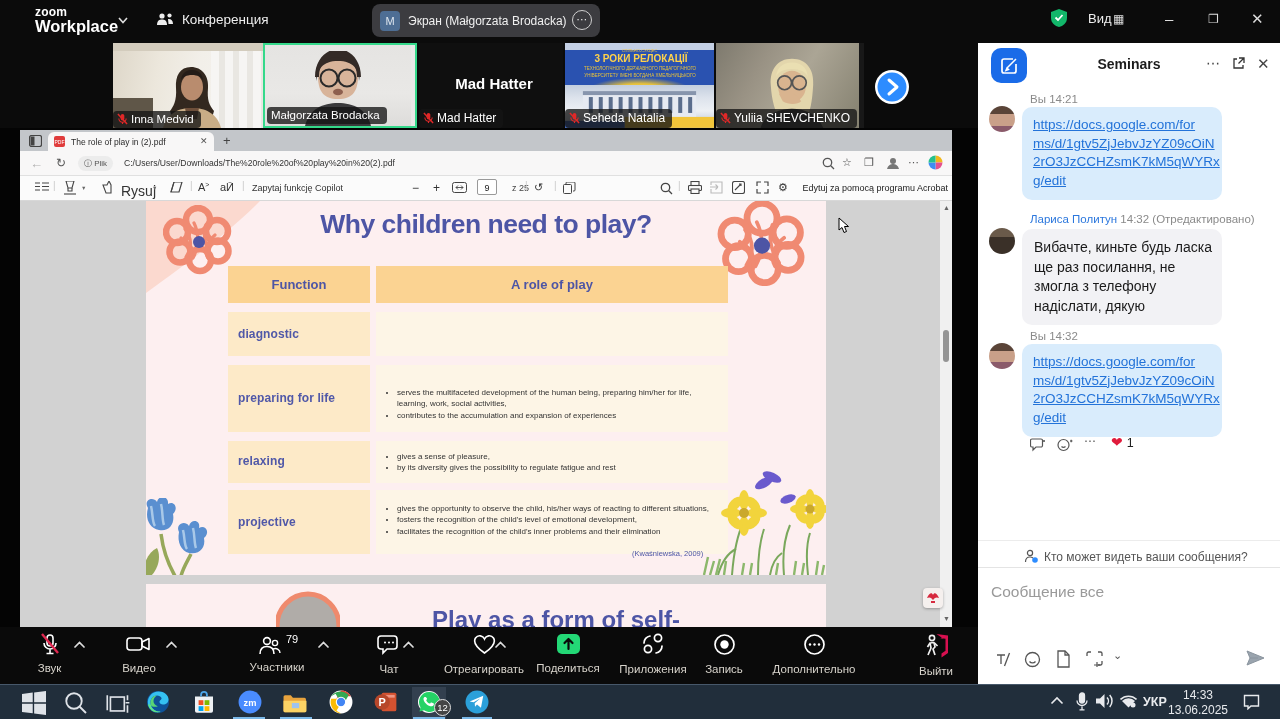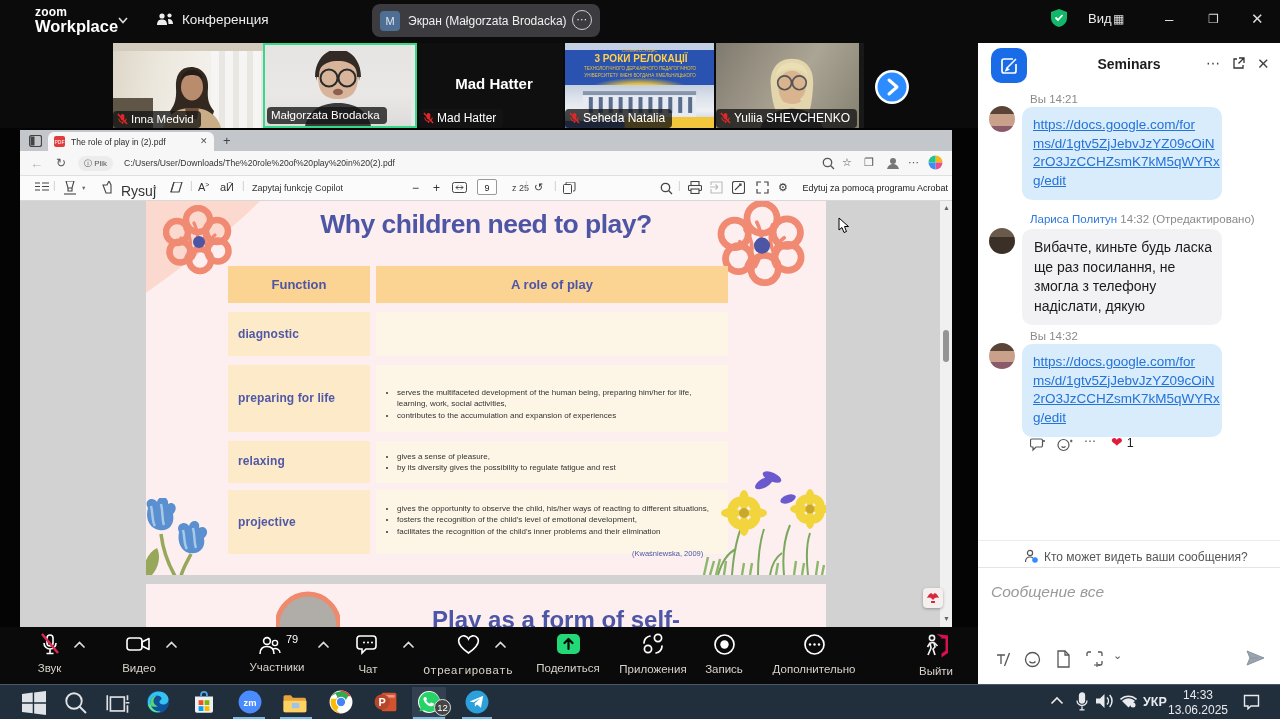--- a/index.html
+++ b/index.html
@@ -502,33 +502,33 @@
             <circle cx="17" cy="8" r="2.6" fill="none" stroke="#fff" stroke-width="1.4"></circle>
             <path d="M15 14 C19 12.5 22 15 22 18" fill="none" stroke="#fff" stroke-width="1.4"></path>
           </svg>
         <span style="position:absolute;left:46px;top:0px;color:#fff;font-size:11px;">79</span>
       </div>
       <div class="lab">Участники</div>
     </div>
     <svg class="chev" style="left:318px;" width="11" height="7" viewBox="0 0 11 7">
         <path d="M1 6 L5.5 1.5 L10 6" stroke="#ddd" stroke-width="1.7" fill="none" stroke-linecap="round"></path>
       </svg>
-    <div class="zbtn" style="left:347px;width:42px;">
+    <div class="zbtn" style="left:368px;width:42px;">
       <svg width="24" height="23" viewBox="0 0 24 23">
           <path d="M4 3 h13 a3 3 0 0 1 3 3 v7 a3 3 0 0 1 -3 3 h-7 l-4 4 v-4 h-2 a3 3 0 0 1 -3 -3 v-7 a3 3 0 0 1 3 -3 Z" fill="none" stroke="#fff" stroke-width="1.6"></path>
           <circle cx="8" cy="9.5" r="1" fill="#fff"></circle>
           <circle cx="12" cy="9.5" r="1" fill="#fff"></circle>
           <circle cx="16" cy="9.5" r="1" fill="#fff"></circle>
         </svg>
       <div class="lab">Чат</div>
     </div>
     <svg class="chev" style="left:403px;" width="11" height="7" viewBox="0 0 11 7">
         <path d="M1 6 L5.5 1.5 L10 6" stroke="#ddd" stroke-width="1.7" fill="none" stroke-linecap="round"></path>
       </svg>
-    <div class="zbtn" style="left:418px;width:100px;font-family:Liberation Mono, monospace;">
+    <div class="zbtn" style="left:434px;width:100px;">
       <svg width="25" height="23" viewBox="0 0 25 23">
           <path d="M12.5 20 C4 14 1 9 3.5 5 C6 1.5 11 2.5 12.5 6 C14 2.5 19 1.5 21.5 5 C24 9 21 14 12.5 20 Z" fill="none" stroke="#fff" stroke-width="1.6"></path>
         </svg>
       <div class="lab">Отреагировать</div>
     </div>
     <svg class="chev" style="left:495px;" width="11" height="7" viewBox="0 0 11 7">
         <path d="M1 6 L5.5 1.5 L10 6" stroke="#ddd" stroke-width="1.7" fill="none" stroke-linecap="round"></path>
       </svg>
     <div class="zbtn" style="left:530px;width:76px;">
       <svg width="25" height="22" viewBox="0 0 25 22">
@@ -616,21 +616,21 @@
     <div class="abs" style="left:133px;top:391px;font-size:14px;color:#e01b3c;">❤<span style="color:#222;font-size:12.5px;margin-left:4px;">1</span></div>
 
     <div class="abs" style="left:0;top:497px;width:302px;border-top:1px solid #ececec;"></div>
     <div class="abs" style="left:46px;top:506px;font-size:12px;color:#555;">
       <svg style="vertical-align:-3px;margin-right:5px;" width="15" height="15" viewBox="0 0 15 15">
           <circle cx="6" cy="4" r="2.6" fill="none" stroke="#555" stroke-width="1.2"></circle>
           <path d="M1.5 13 C1.5 9 4 8 6 8 C7 8 8 8.2 9 9" fill="none" stroke="#555" stroke-width="1.2"></path>
           <circle cx="11" cy="11" r="2.8" fill="#2d8cff"></circle>
         </svg>Кто может видеть ваши сообщения?</div>
     <div class="abs" style="left:0;top:524px;width:302px;border-top:1px solid #e4e4e4;"></div>
-    <div class="abs" style="left:13px;top:540px;font-size:15.5px;color:#9a9a9a;font-style:italic;">Сообщение все</div>
+    <div class="abs" style="left:13px;top:540px;font-size:15.5px;color:#9a9a9a;">Сообщение все</div>
 
     <svg class="abs" style="left:17px;top:608px;" width="17" height="17" viewBox="0 0 17 17" fill="none" stroke="#555" stroke-width="1.3">
         <path d="M2 4 h8 M6 4 v9"></path>
         <path d="M14.5 2 L9.5 15"></path>
       </svg>
     <svg class="abs" style="left:46px;top:608px;" width="17" height="17" viewBox="0 0 17 17" fill="none" stroke="#555" stroke-width="1.3">
         <circle cx="8.5" cy="8.5" r="7"></circle>
         <path d="M6 7 h.01 M11 7 h.01" stroke-width="1.8"></path>
         <path d="M5.5 10.5 a3.8 3.8 0 0 0 6 0"></path>
       </svg>

